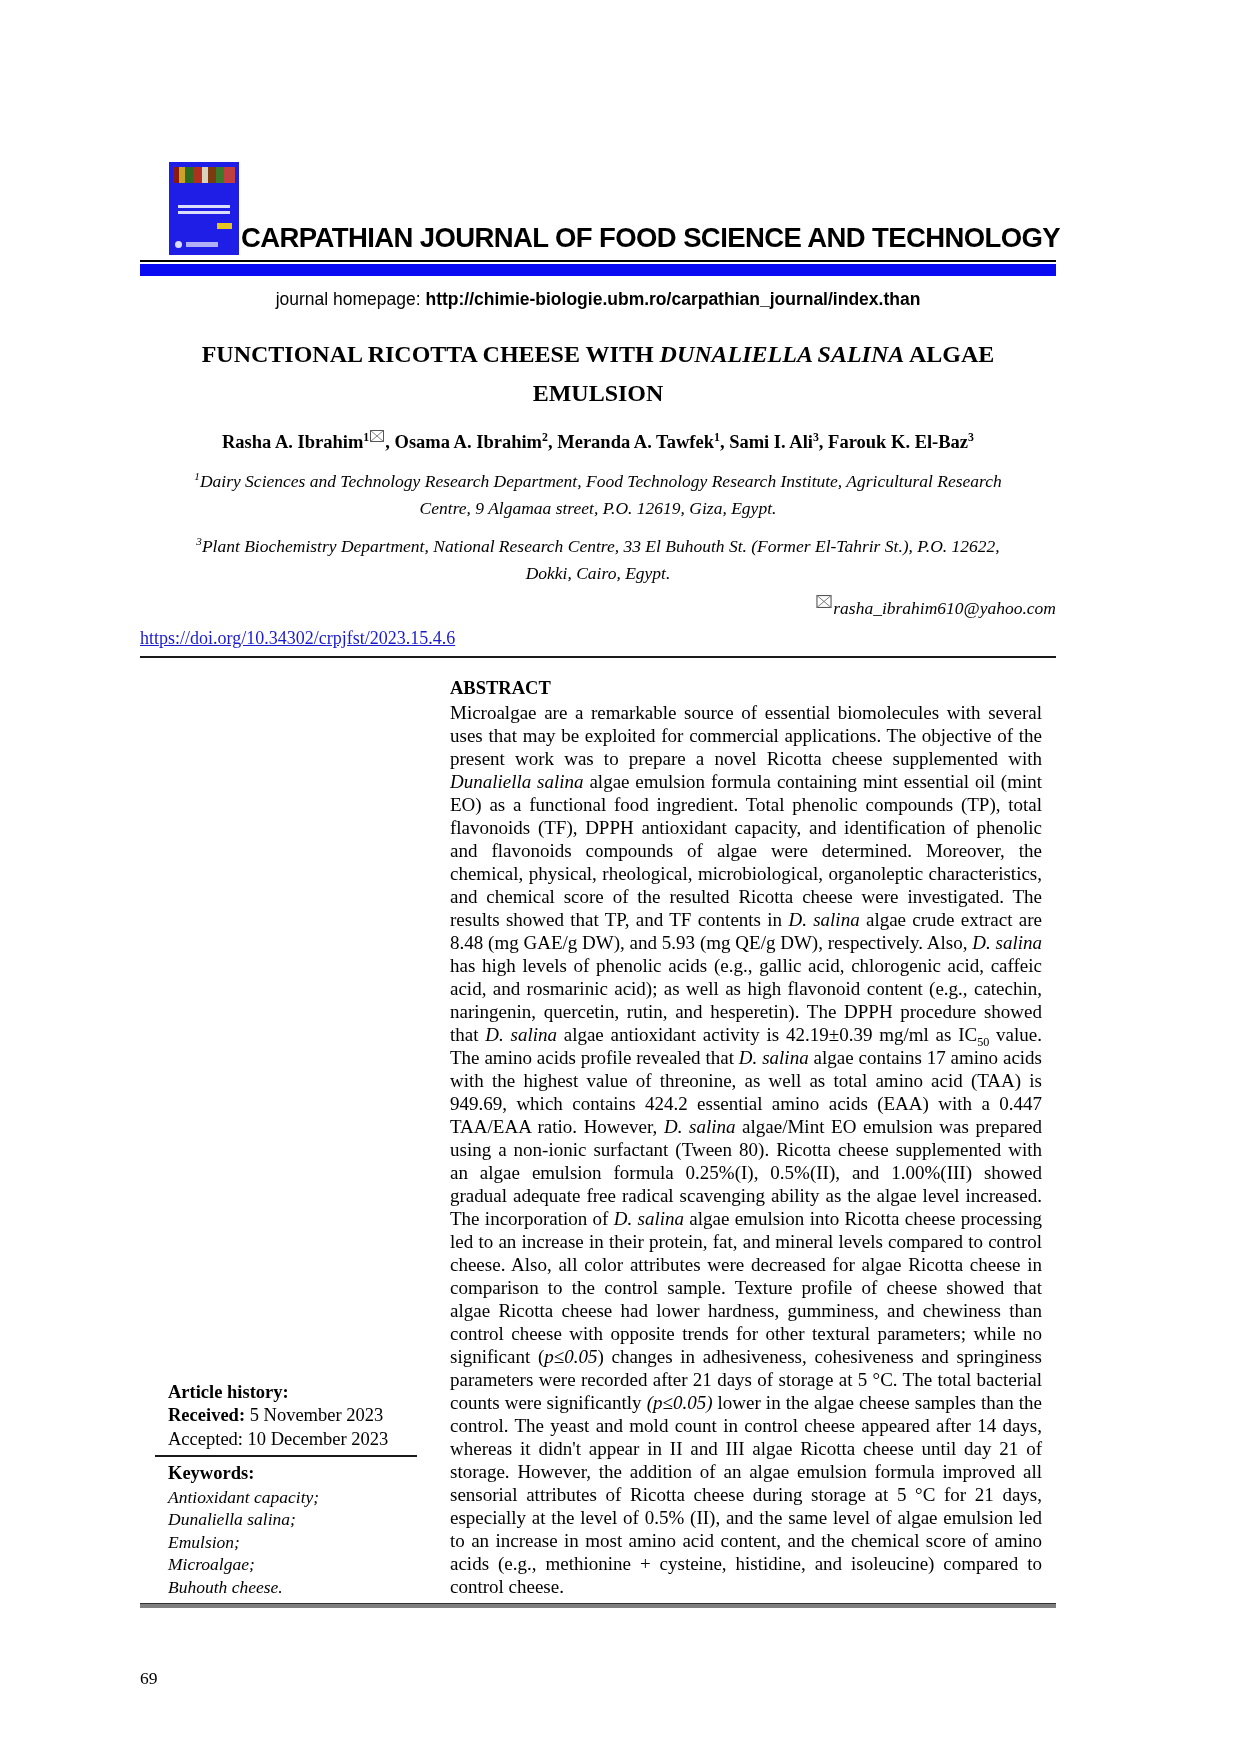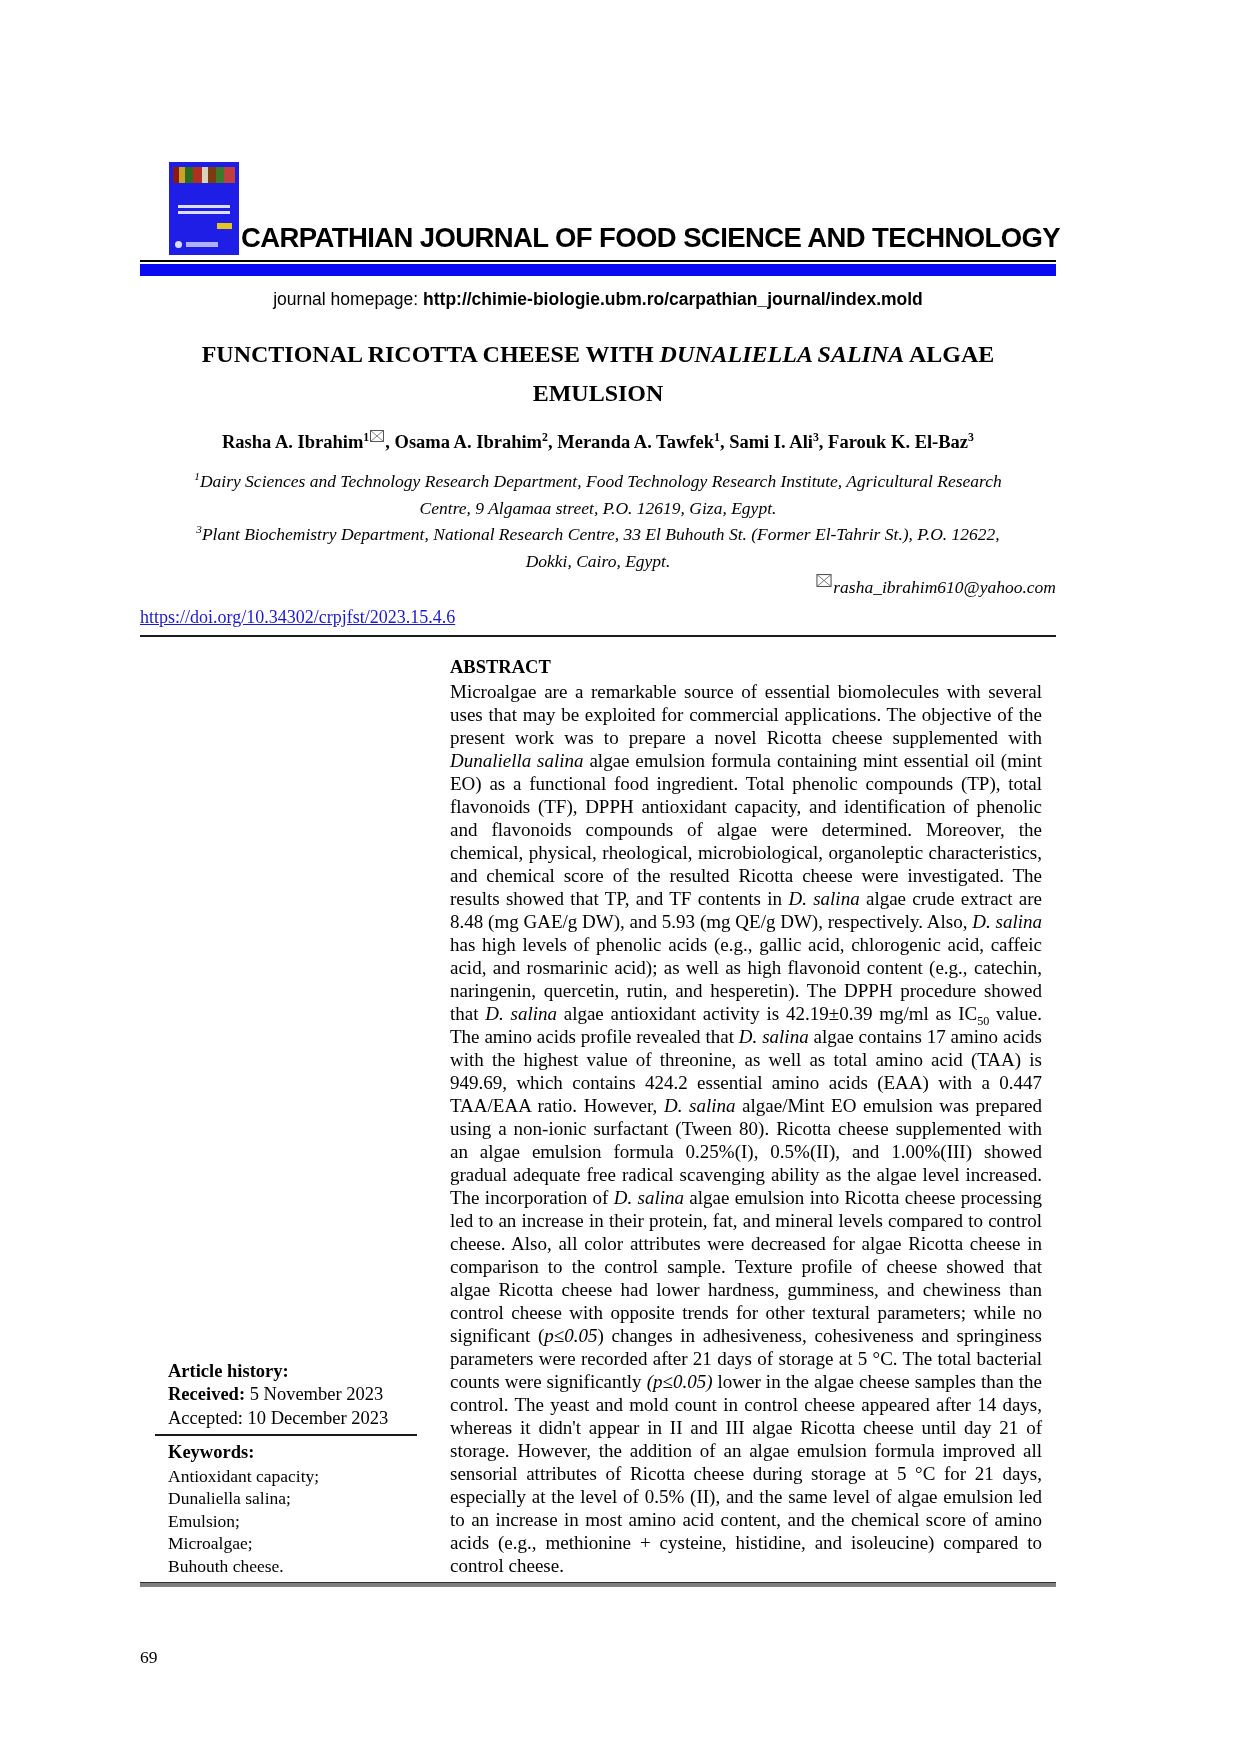--- a/index.html
+++ b/index.html
@@ -24,34 +24,34 @@
   .homepage{font-family:"Liberation Sans",sans-serif;font-size:17.5px;text-align:center;margin-top:13px;}
   .homepage .url{font-weight:bold;}
 
   
   .article-title{font-weight:bold;font-size:24px;line-height:39px;text-align:center;margin-top:25px;}
   .authors{font-weight:bold;font-size:18.5px;text-align:center;margin-top:19px;}
   sup{font-size:64%;line-height:0;}
   sub{font-size:64%;line-height:0;}
   .affiliations{font-style:italic;font-size:17.5px;line-height:26.5px;text-align:center;
     margin:15px auto 0 auto;max-width:852px;}
-  .affiliations p{margin:0;}
+  .affiliations p{margin:12px;}
   .email-line{text-align:right;font-size:17.5px;margin-top:3px;}
   .email-line .addr{font-style:italic;}
   .env-svg{position:relative;top:-6px;margin:0 1px;}
   .doi-row{font-size:18px;margin-top:9px;}
   .doi-row a{color:#1a1acc;text-decoration:underline;text-align:right;}
   .top-rule{border-top:2px solid #1a1a1a;margin-top:7px;}
 
   
   .columns{display:flex;align-items:flex-end;padding-top:18px;}
   .left-col{flex:0 0 310px;box-sizing:border-box;padding-left:28px;font-size:18.5px;line-height:23.5px;}
   .left-col .hd{font-weight:bold;}
   .mid-rule{border-top:2px solid #1a1a1a;width:262px;margin:4px 0 5px -13px;}
-  .kw{font-size:17.5px;line-height:22.5px;}
+  .kw{font-style:italic;font-size:17.5px;line-height:22.5px;}
   .right-col{flex:0 0 592px;font-size:19px;}
   .abs-hd{font-weight:bold;font-size:18.5px;line-height:24px;}
   .abs-text{margin:1px 0 0 0;text-align:justify;line-height:23px;}
 
   .bottom-rule{margin-top:5px;height:4px;background:#7f7f7f;border-top:1px solid #303030;}
   .page-num{text-align:left;font-size:17.5px;margin-top:60px;}
 </style>
 </head>
 <body>
 
@@ -66,21 +66,21 @@
       <div class="emb"></div>
       <div class="embline"></div>
     </div>
     <div class="journal-title">CARPATHIAN JOURNAL OF FOOD SCIENCE AND TECHNOLOGY</div>
   </div>
 
   <div class="header-bar"></div>
   <div class="blue-bar"></div>
 
   <div class="homepage">
-    <span>journal homepage: </span><span class="url">http://chimie-biologie.ubm.ro/carpathian_journal/index.mold</span>
+    <span>journal homepage: </span><span class="url">http://chimie-biologie.ubm.ro/carpathian_journal/index.than</span>
   </div>
 
   <div class="article-title"><span>FUNCTIONAL RICOTTA CHEESE WITH </span><span style="font-style: italic;">DUNALIELLA SALINA</span><span> ALGAE EMULSION</span></div>
 
   <div class="authors">
     <span><span>Rasha A. Ibrahim</span><sup>1</sup></span><span class="env-svg"><svg width="14" height="12" viewBox="0 0 14 12">
           <rect x="0.5" y="0.5" width="13" height="11" fill="none" stroke="#555" stroke-width="1"></rect>
           <path d="M0.5,0.5 L13.5,11.5 M13.5,0.5 L0.5,11.5" stroke="#777" stroke-width="0.9" fill="none"></path>
         </svg></span><span><span>, Osama A. Ibrahim</span><sup>2</sup><span>, Meranda A. Tawfek</span><sup>1</sup><span>, Sami I. Ali</span><sup>3</sup><span>, Farouk K. El-Baz</span><sup>3</sup></span>
   </div>

